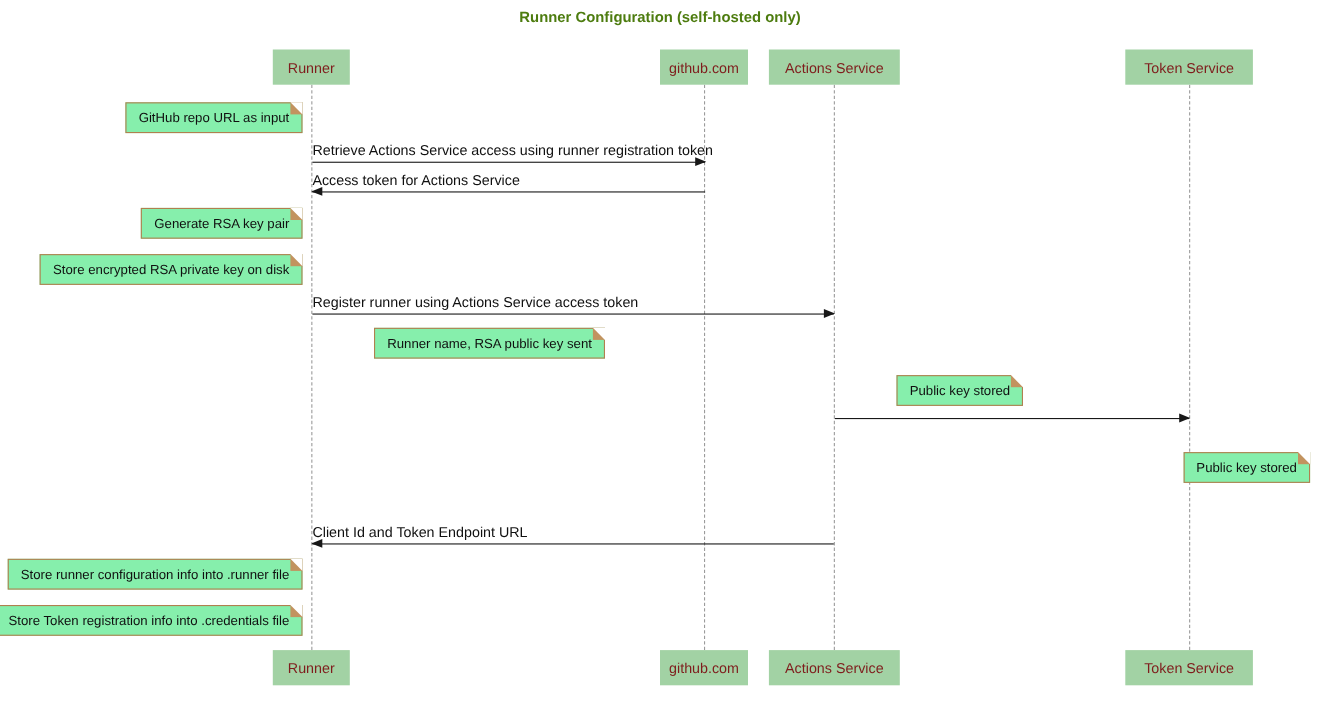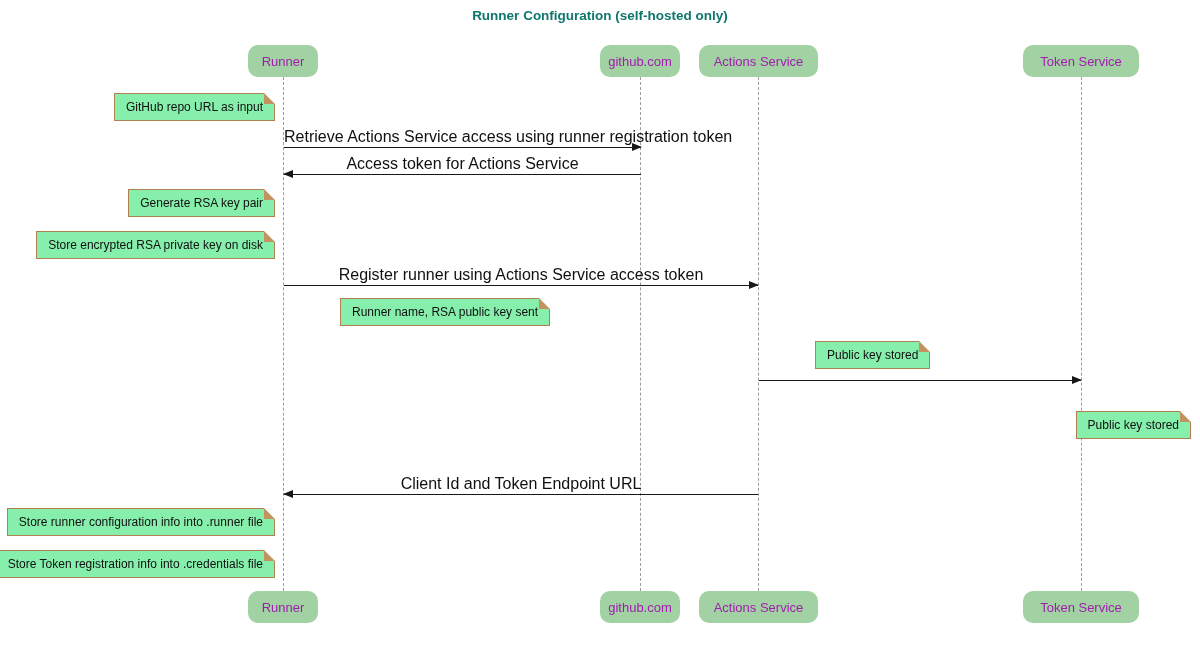--- a/index.html
+++ b/index.html
@@ -1,30 +1,30 @@
 <!DOCTYPE html>
 <html><head>
 <meta charset="utf-8">
 <style>
   html,body{margin:0;padding:0;background:#ffffff;}
   body{width:1200px;height:647px;position:relative;overflow:hidden;
        font-family:"Liberation Sans","DejaVu Sans",sans-serif;color:#111;}
   .canvas{position:absolute;inset:0;}
 
   .title{position:absolute;left:0;top:8px;width:1200px;text-align:center;
-         font-size:13.5px;font-weight:bold;color:#0f766e;}
+         font-size:13.5px;font-weight:bold;color:#4d7c0f;}
 
   .lifeline{position:absolute;width:0;border-left:1px dashed #9b9b9b;}
 
-  .participant{position:absolute;height:32px;background:#a2d2a4;border-radius:10px;
+  .participant{position:absolute;height:32px;background:#a2d2a4;border-radius:0;
                display:flex;align-items:center;justify-content:center;
-               font-size:13px;color:#a21caf;box-sizing:border-box;}
+               font-size:13px;color:#7f1d1d;box-sizing:border-box;}
 
   .msg{position:absolute;}
-  .msg-label{text-align:center;font-size:16px;color:#101010;line-height:15px;
+  .msg-label{text-align:left;font-size:13px;color:#101010;line-height:15px;
              margin-bottom:3px;white-space:nowrap;}
   .msg-line{position:relative;height:0;border-top:1.4px solid #181818;}
   .msg-line.dir-right::after{content:"";position:absolute;right:-1px;top:-5.2px;
         width:0;height:0;border-left:10px solid #181818;
         border-top:4.5px solid transparent;border-bottom:4.5px solid transparent;}
   .msg-line.dir-left::before{content:"";position:absolute;left:-1px;top:-5.2px;
         width:0;height:0;border-right:10px solid #181818;
         border-top:4.5px solid transparent;border-bottom:4.5px solid transparent;}
 
   .note{position:absolute;background:#86efac;border:1px solid #b0804f;

